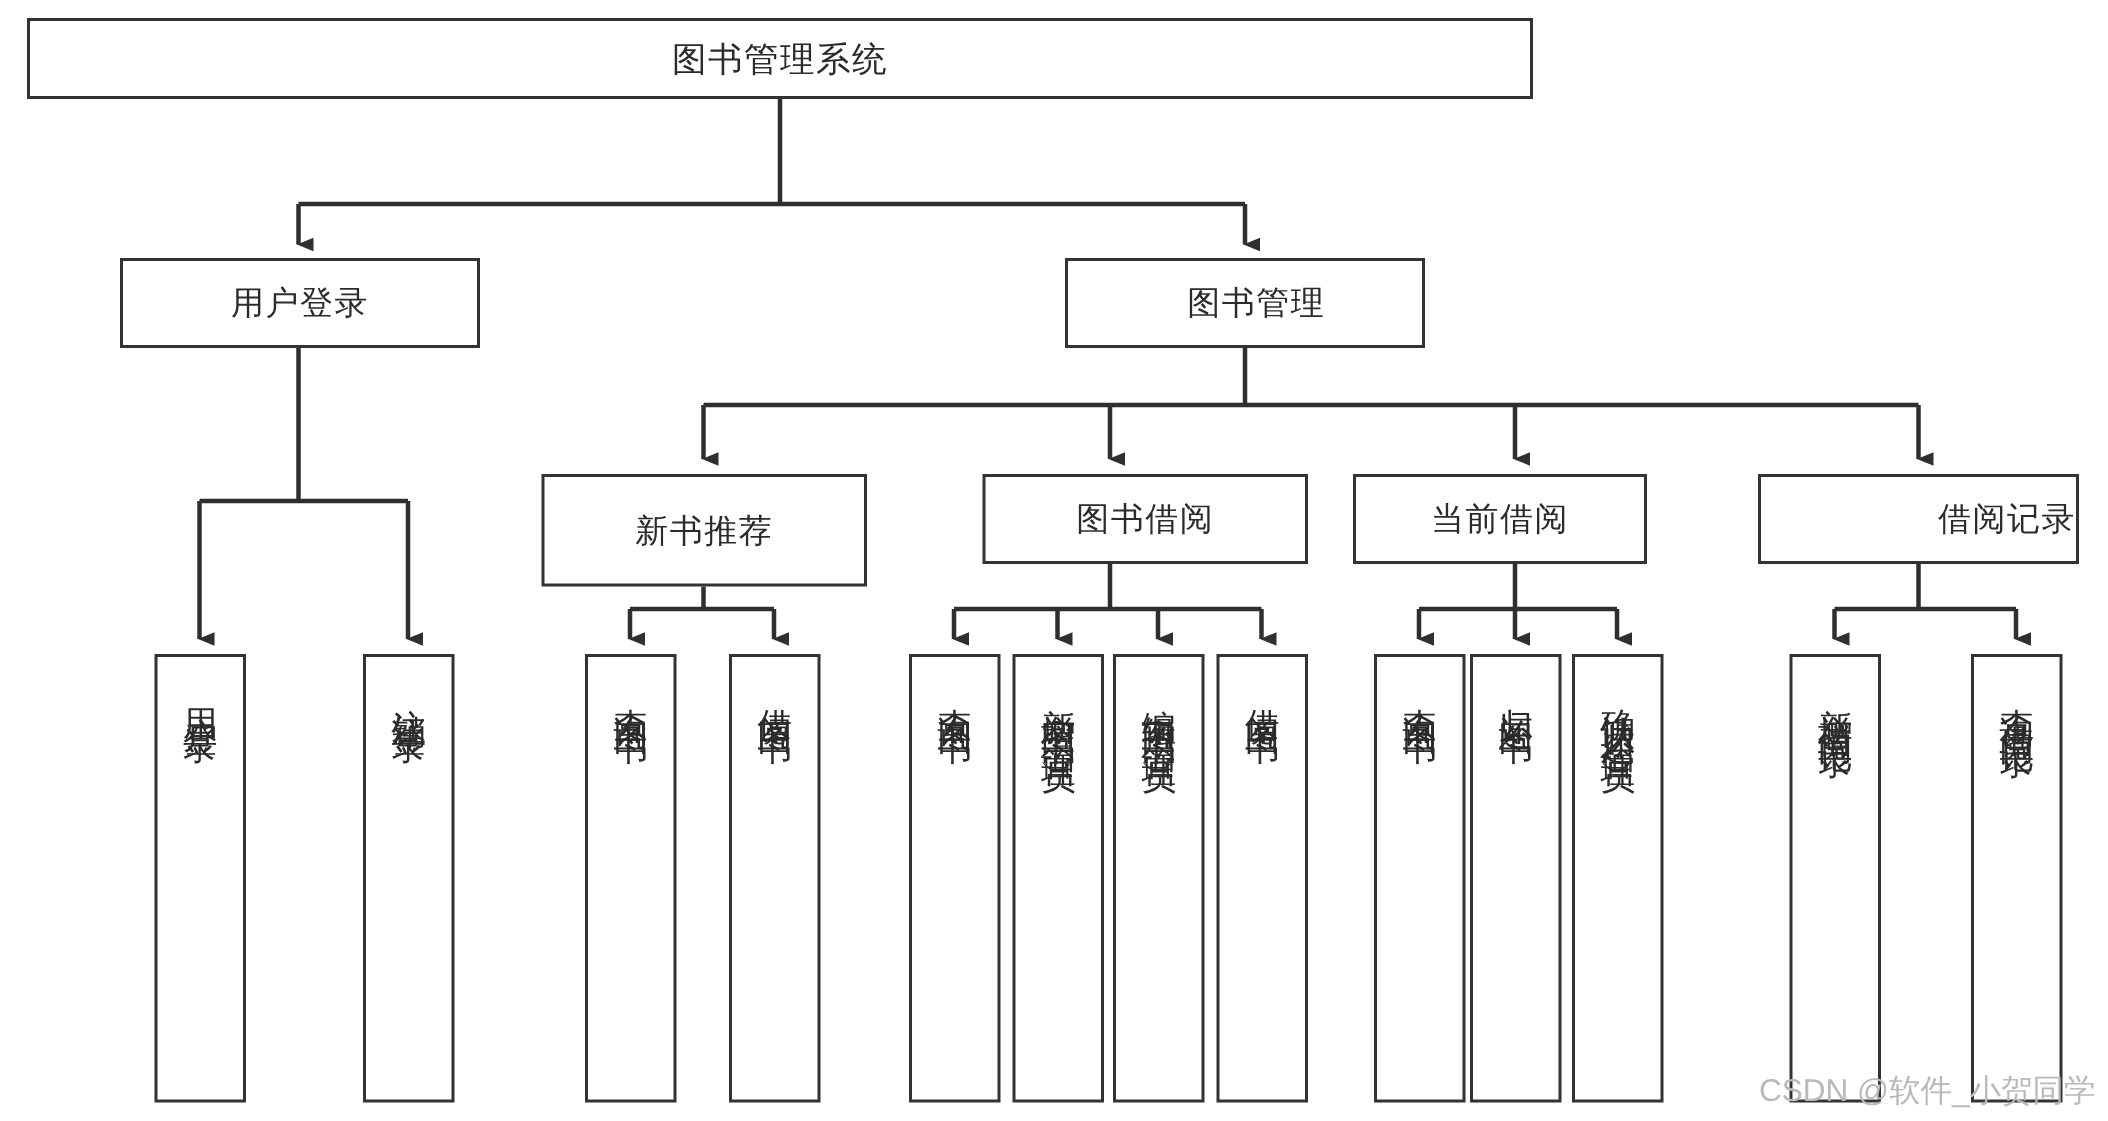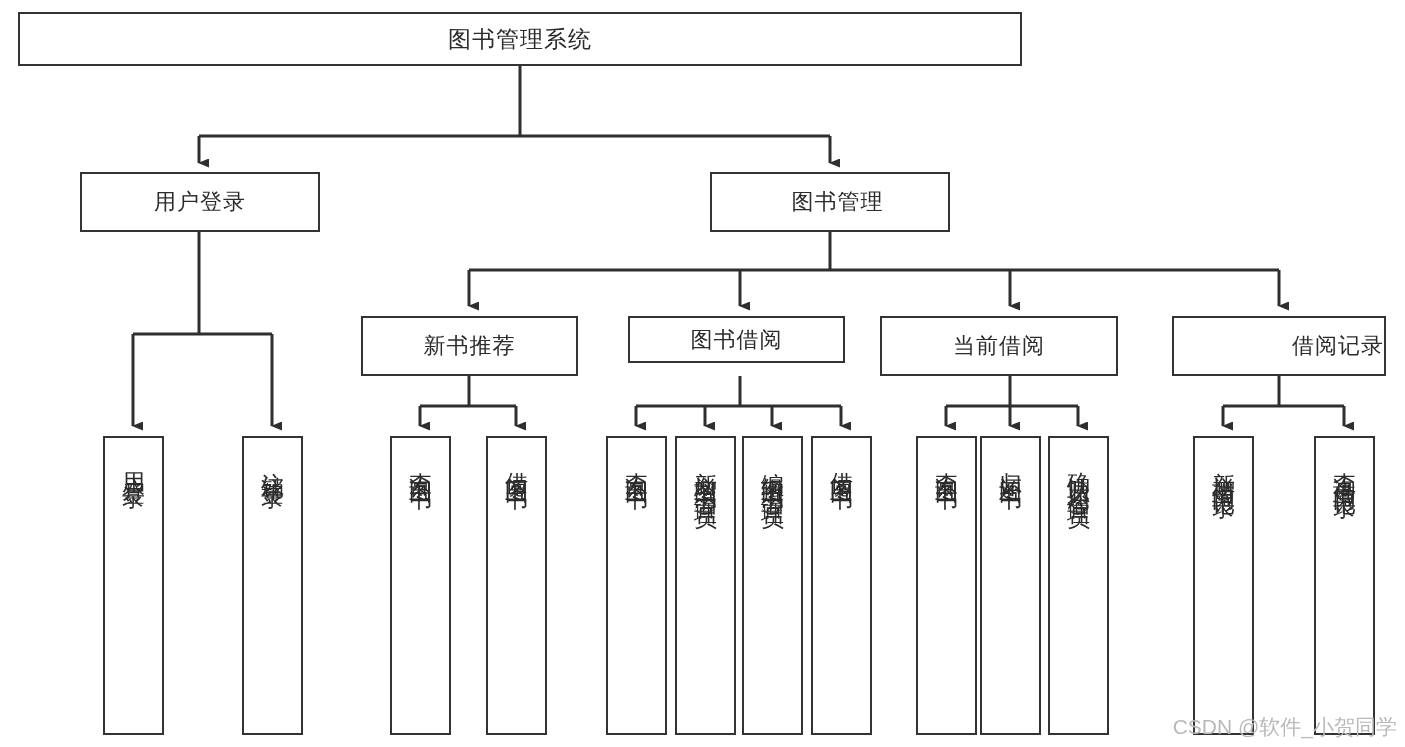--- a/index.html
+++ b/index.html
@@ -131,27 +131,27 @@
     <span class="node-label">图书管理系统</span>
   </div>
 
   <div class="node horiz" style="left:80px; top:172px; width:240px; height:60px;">
     <span class="node-label">用户登录</span>
   </div>
   <div class="node horiz" style="left:710px; top:172px; width:240px; height:60px;padding-left:15px;">
     <span class="node-label">图书管理</span>
   </div>
 
-  <div class="node horiz" style="left:361px; top:316px; width:217px; height:60px;">
+  <div class="node horiz" style="left:361px; top:316px; width:217px; height:75px;">
     <span class="node-label">新书推荐</span>
   </div>
-  <div class="node horiz" style="left:628px; top:316px; width:217px; height:47px;">
+  <div class="node horiz" style="left:655px; top:316px; width:217px; height:60px;">
     <span class="node-label">图书借阅</span>
   </div>
-  <div class="node horiz" style="left:880px; top:316px; width:238px; height:60px;">
+  <div class="node horiz" style="left:902px; top:316px; width:196px; height:60px;">
     <span class="node-label">当前借阅</span>
   </div>
   <div class="node horiz" style="left:1172px; top:316px; width:214px; height:60px;justify-content:flex-end;">
     <span class="node-label">借阅记录</span>
   </div>
 
   <div class="node vert" style="left:103px; top:436px; width:61px; height:299px;">
     <span class="node-label">用户登录</span>
   </div>
   <div class="node vert" style="left:242px; top:436px; width:61px; height:299px;">

